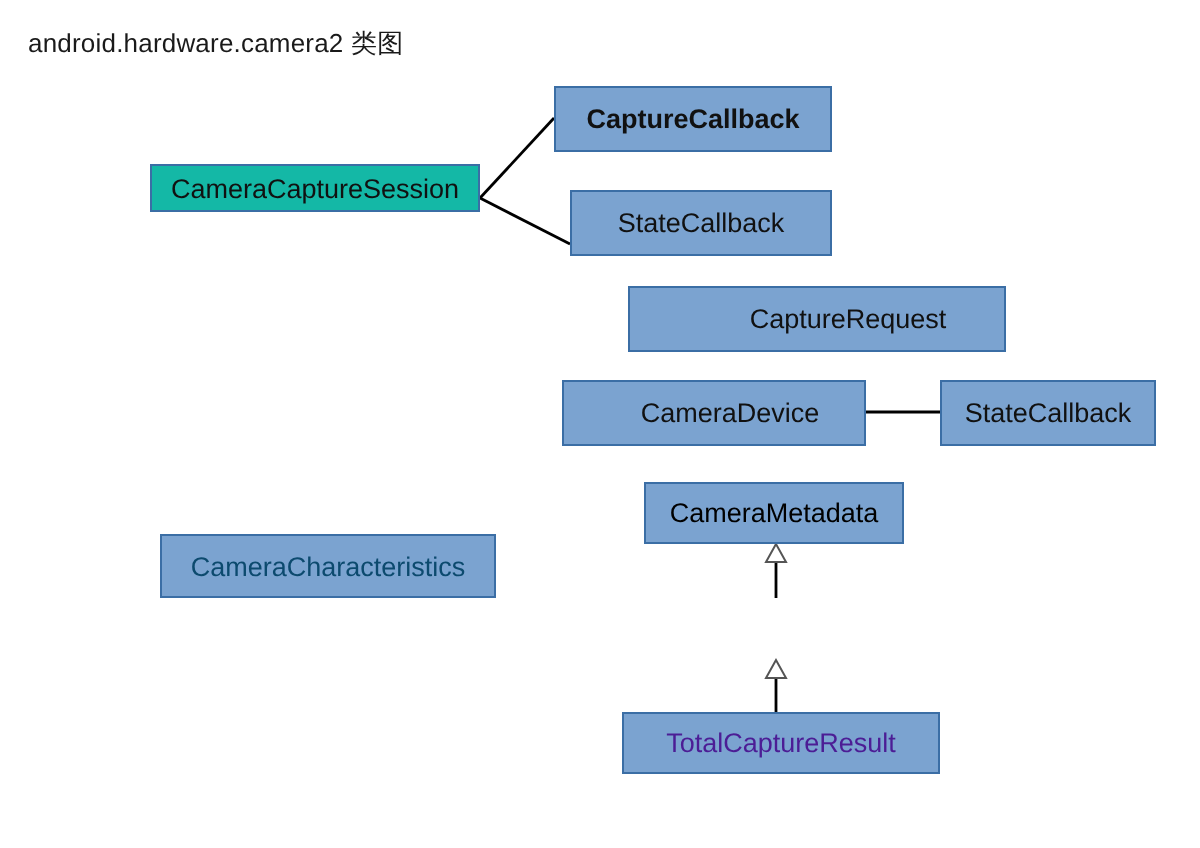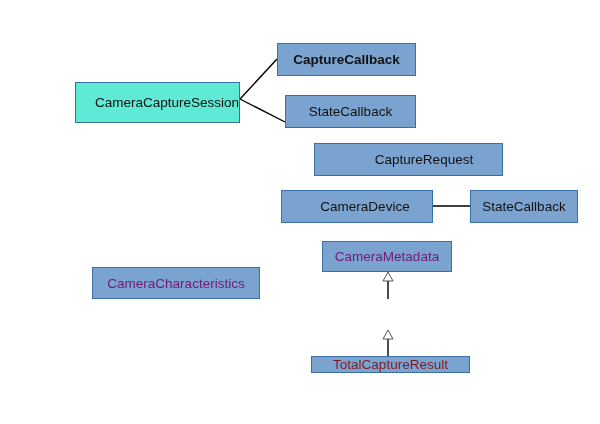--- a/index.html
+++ b/index.html
@@ -46,57 +46,58 @@
   }
   .class-box .class-label {
     pointer-events: none;
   }
 </style>
 </head>
 <body>
 
 <div id="canvas" style="background: rgb(255, 255, 255);">
 
+  <div id="diagram-title">android.hardware.camera2 类图</div>
 
   <svg id="edge-layer" viewBox="0 0 600 424" xmlns="http://www.w3.org/2000/svg">
 
     <line x1="240" y1="99" x2="277" y2="59" stroke="#000000" stroke-width="1.4"></line>
 
     <line x1="240" y1="99" x2="285" y2="122" stroke="#000000" stroke-width="1.4"></line>
 
     <line x1="433" y1="206" x2="470" y2="206" stroke="#000000" stroke-width="1.6"></line>
 
     <line x1="388" y1="299" x2="388" y2="280" stroke="#000000" stroke-width="1.4"></line>
     <polygon points="388,272 383,281 393,281" fill="#ffffff" stroke="#555555" stroke-width="1"></polygon>
 
     <line x1="388" y1="356" x2="388" y2="338" stroke="#000000" stroke-width="1.4"></line>
     <polygon points="388,330 383,339 393,339" fill="#ffffff" stroke="#555555" stroke-width="1"></polygon>
   </svg>
 
-  <div class="class-box" style="left: 75px; top: 82px; width: 165px; height: 41px; background: #5eead4; border-color: rgb(59, 110, 165); color: rgb(17, 17, 17); justify-content: flex-end;">
+  <div class="class-box" style="left: 75px; top: 82px; width: 165px; height: 24px; background: #14b8a6; border-color: rgb(59, 110, 165); color: rgb(17, 17, 17);">
     <span class="class-label">CameraCaptureSession</span>
   </div>
   <div class="class-box" style="left: 277px; top: 43px; width: 139px; height: 33px; background: rgb(123, 163, 208); border-color: rgb(59, 110, 165); color: rgb(17, 17, 17); font-weight: bold;">
     <span class="class-label">CaptureCallback</span>
   </div>
   <div class="class-box" style="left: 285px; top: 95px; width: 131px; height: 33px; background: rgb(123, 163, 208); border-color: rgb(59, 110, 165); color: rgb(17, 17, 17);">
     <span class="class-label">StateCallback</span>
   </div>
   <div class="class-box" style="left: 314px; top: 143px; width: 189px; height: 33px; background: rgb(123, 163, 208); border-color: rgb(59, 110, 165); color: rgb(17, 17, 17); padding-left: 31px;">
     <span class="class-label">CaptureRequest</span>
   </div>
   <div class="class-box" style="left: 281px; top: 190px; width: 152px; height: 33px; background: rgb(123, 163, 208); border-color: rgb(59, 110, 165); color: rgb(17, 17, 17); padding-left: 16px;">
     <span class="class-label">CameraDevice</span>
   </div>
   <div class="class-box" style="left: 470px; top: 190px; width: 108px; height: 33px; background: rgb(123, 163, 208); border-color: rgb(59, 110, 165); color: rgb(17, 17, 17);">
     <span class="class-label">StateCallback</span>
   </div>
-  <div class="class-box" style="left: 322px; top: 241px; width: 130px; height: 31px; background: rgb(123, 163, 208); border-color: rgb(59, 110, 165); color: #701a75;">
+  <div class="class-box" style="left: 322px; top: 241px; width: 130px; height: 31px; background: rgb(123, 163, 208); border-color: rgb(59, 110, 165); color: #000000;">
     <span class="class-label">CameraMetadata</span>
   </div>
-  <div class="class-box" style="left: 92px; top: 267px; width: 168px; height: 32px; background: rgb(123, 163, 208); border-color: rgb(59, 110, 165); color: #701a75; align-items: center;">
+  <div class="class-box" style="left: 80px; top: 267px; width: 168px; height: 32px; background: rgb(123, 163, 208); border-color: rgb(59, 110, 165); color: #0c4a6e; align-items: center;">
     <span class="class-label">CameraCharacteristics</span>
   </div>
-  <div class="class-box" style="left: 311px; top: 356px; width: 159px; height: 17px; background: rgb(123, 163, 208); border-color: rgb(59, 110, 165); color: #7f1d1d;">
+  <div class="class-box" style="left: 311px; top: 356px; width: 159px; height: 31px; background: rgb(123, 163, 208); border-color: rgb(59, 110, 165); color: #4c1d95;">
     <span class="class-label">TotalCaptureResult</span>
   </div>
 
 </div>
 
 </body></html>

